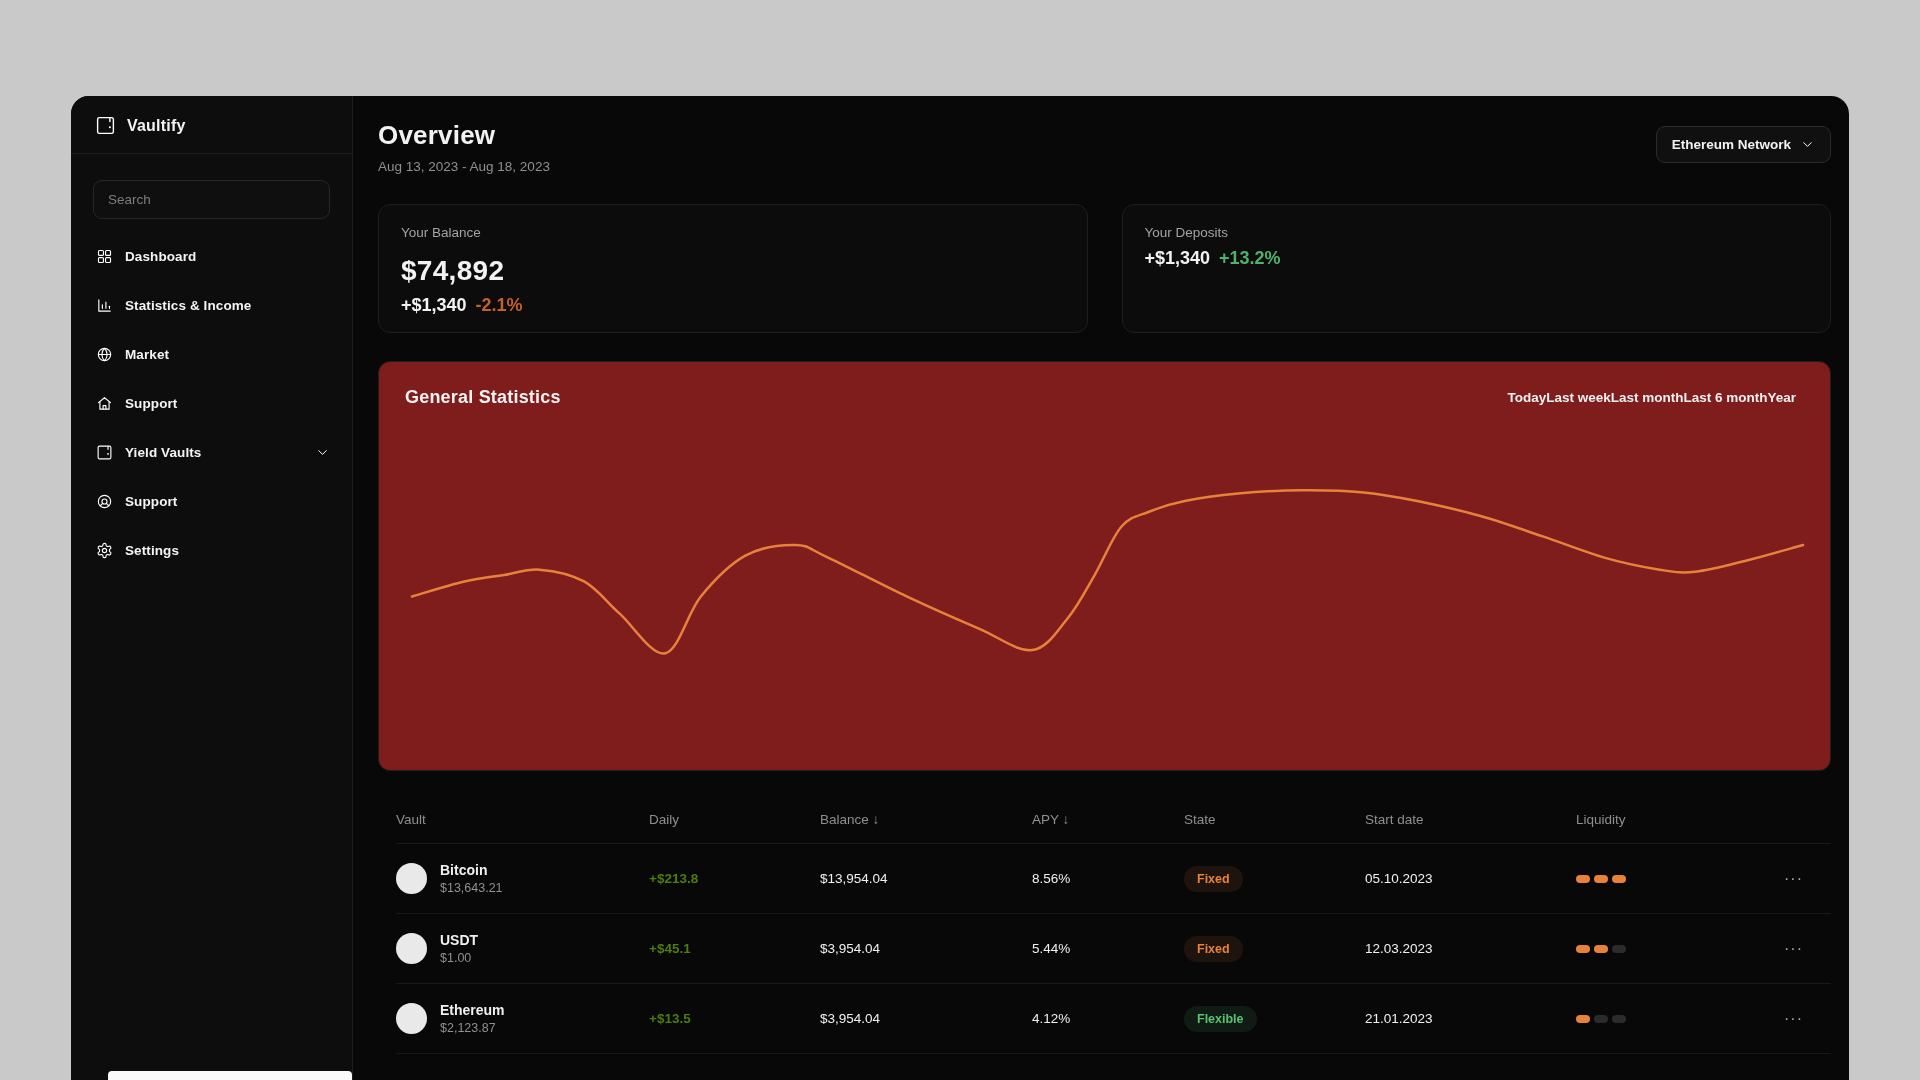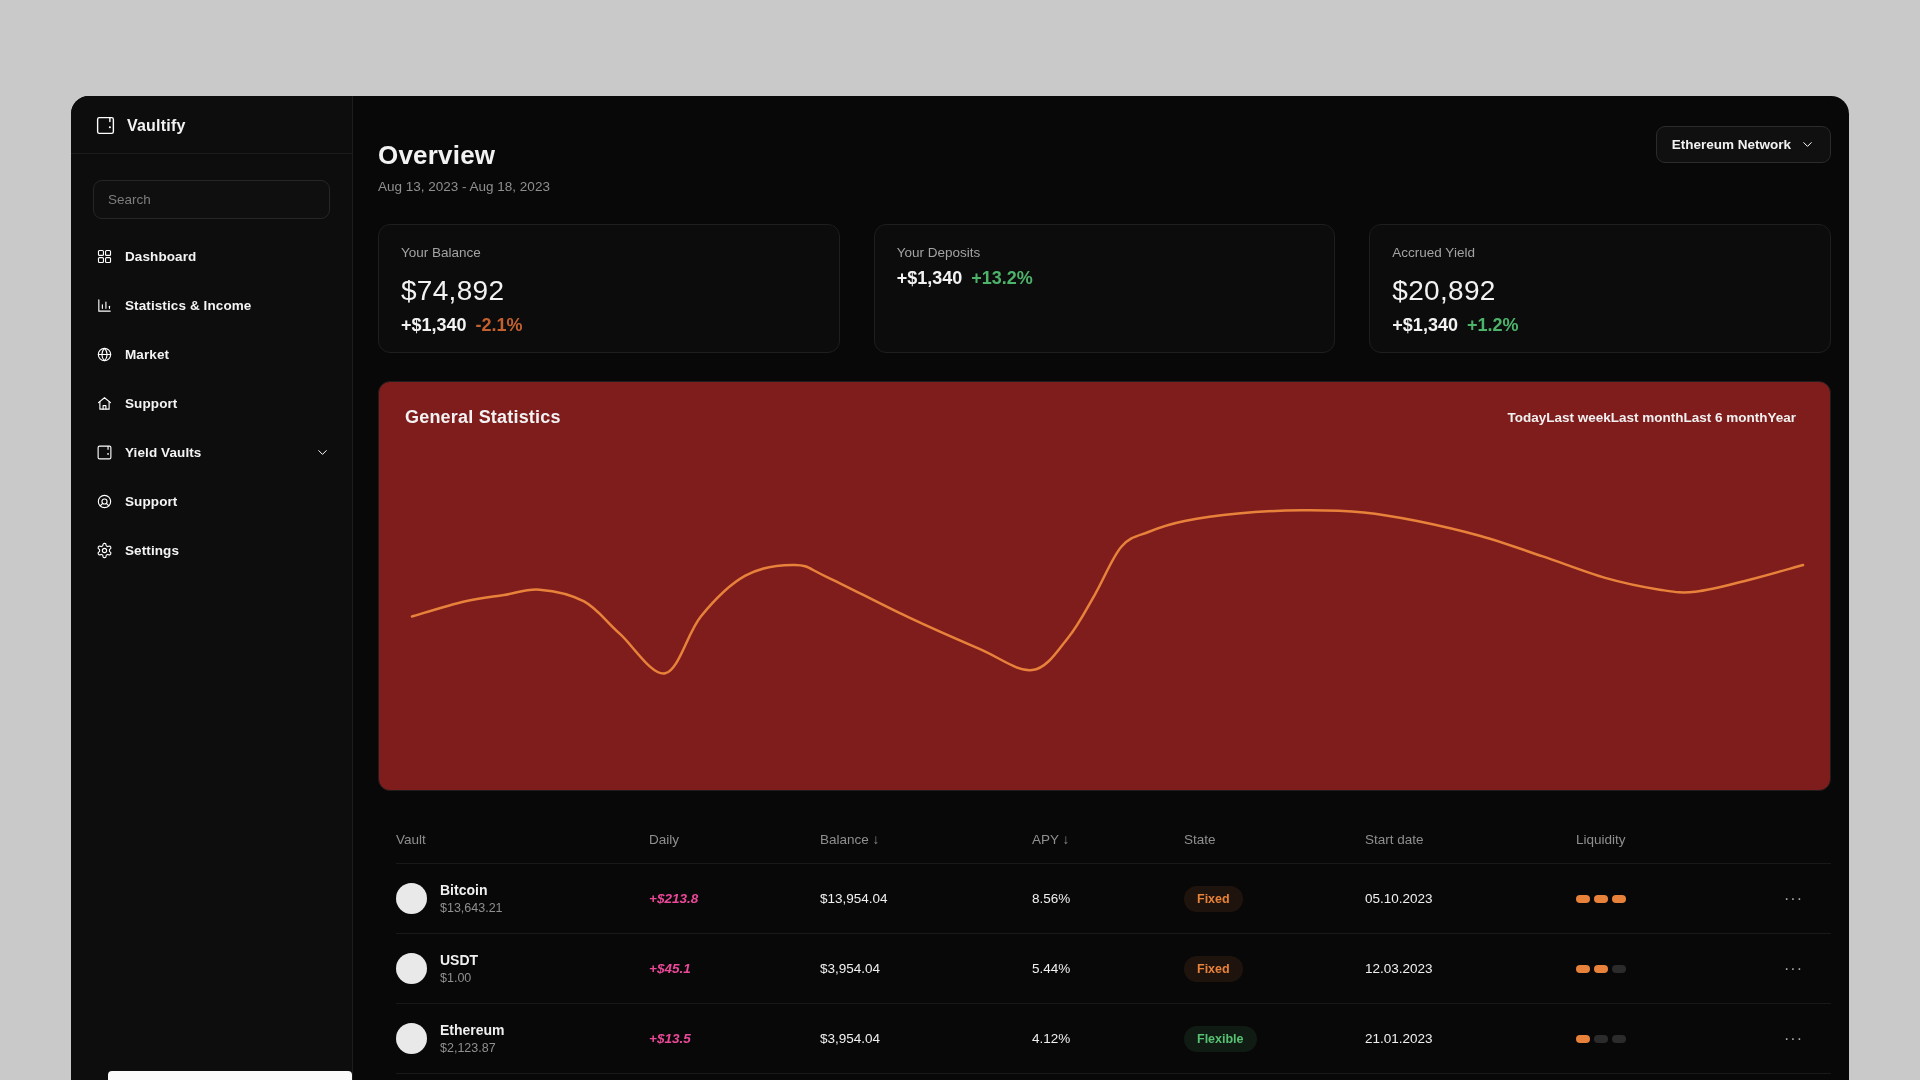--- a/index.html
+++ b/index.html
@@ -47,36 +47,36 @@
   .nav-item .nav-ic { display:flex; width:18px; justify-content:center; }
   .nav-item .nav-label { font-size:13.5px; font-weight:600; letter-spacing:.1px; }
   .nav-item .nav-chevron { margin-left:auto; display:flex; color:#cfcfcf; }
   .sidebar-peek {
     position:absolute; bottom:0; left:37px; right:0; height:9px;
     background:#fafafa; border-radius:4px 4px 0 0;
   }
   
   .main { flex:1; padding:24px 18px 0 25px; position:relative; }
   .main-header { display:flex; justify-content:space-between; align-items:flex-start; }
-  .page-title { font-size:26px; font-weight:700; letter-spacing:.2px;margin-top:20px; }
+  .page-title { font-size:26px; font-weight:700; letter-spacing:.2px; }
   .page-sub { margin-top:8px; font-size:13.5px; color:#8f8f8f; }
   .network-btn {
     display:flex; align-items:center; gap:9px;
     background:#101010; border:1px solid #2b2b2b; border-radius:9px;
     padding:10px 15px; font-size:13.5px; font-weight:600; color:#f2f2f2;
     cursor:pointer; margin-top:6px;
   }
   
   .cards { display:flex; gap:34px; margin-top:30px; }
   .card {
     flex:1; background:#0c0c0c; border:1px solid #1e1e1e; border-radius:12px;
     padding:20px 22px 22px 22px; height:129px;
   }
   .card-label { font-size:13.5px; color:#a3a3a3; }
-  .card-value { font-size:28px; font-weight:400; margin-top:15px; letter-spacing:.3px; }
+  .card-value { font-size:28px; font-weight:700; margin-top:15px; letter-spacing:.3px; }
   .card-change { margin-top:8px; font-size:18px; font-weight:600; }
   .card-change .pct { margin-left:4px; }
   .pct.up   { color:#4db36a; }
   .pct.down { color:#c2602f; }
   
   .stats-panel {
     margin-top:28px; background:#7f1d1d; border:1px solid #1e1e1e;
     border-radius:12px; padding:25px 20px 20px 26px; height:410px;
   }
   .stats-head { display:flex; justify-content:space-between; align-items:center; }
@@ -93,21 +93,21 @@
     align-items:center;
   }
   .t-head { height:48px; border-bottom:1px solid #191919; }
   .t-head .t-col { font-size:13.5px; color:#8f8f8f; }
   .t-row { height:70px; border-bottom:1px solid #191919; cursor:pointer; }
   .cell { font-size:13.5px; color:#f0f0f0; }
   .coin-cell { display:flex; align-items:center; gap:13px; }
   .coin-avatar { width:31px; height:31px; border-radius:50%; background:#e9e9e9; flex:0 0 31px; }
   .coin-name { font-size:14px; font-weight:700; }
   .coin-price { font-size:12.5px; color:#8f8f8f; margin-top:3px; }
-  .daily { color:#ec4899; font-weight:600;font-style:italic; }
+  .daily { color:#4d7c0f; font-weight:600; }
   .badge {
     display:inline-block; padding:6px 13px; border-radius:20px;
     font-size:12.5px; font-weight:600;
   }
   .badge.orange { color:#e8823a; background:rgba(232,130,58,.10); }
   .badge.green  { color:#57c173; background:rgba(87,193,115,.10); }
   .liq { display:flex; gap:4px; }
   .liq-pill { width:14px; height:8px; border-radius:4px; background:#2b2b2b; }
   .liq-pill.on { background:#e8823a; }
   .row-actions {
@@ -250,27 +250,20 @@
     </div>
   </div>
 
   <div class="card">
     <div class="card-label">Your Deposits</div>
     <div class="card-change">
       <span class="amt">+$1,340 </span><span class="pct up">+13.2%</span>
     </div>
   </div>
 
-  <div class="card">
-    <div class="card-label">Accrued Yield</div>
-    <div class="card-value">$20,892</div>
-    <div class="card-change">
-      <span class="amt">+$1,340 </span><span class="pct up">+1.2%</span>
-    </div>
-  </div>
 </div>
 
     <section class="stats-panel">
       <div class="stats-head">
         <div class="stats-title">General Statistics</div>
         <div class="time-tabs" id="tabs">
             <span class="time-tab">Today</span>
             <span class="time-tab">Last week</span>
             <span class="time-tab">Last month</span>
             <span class="time-tab">Last 6 month</span>

